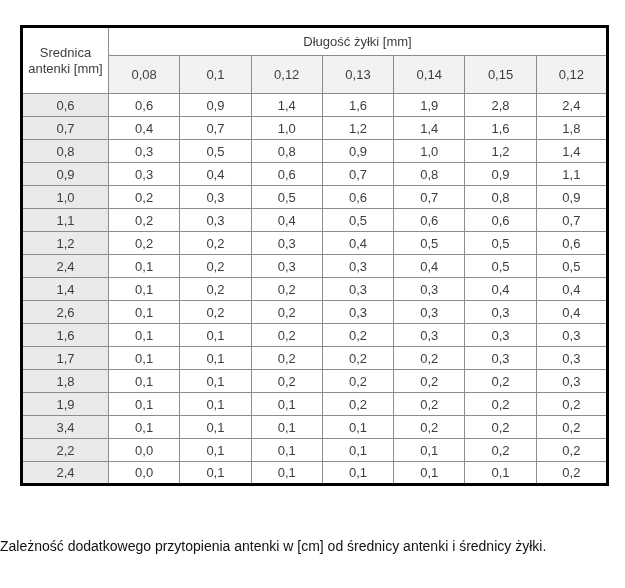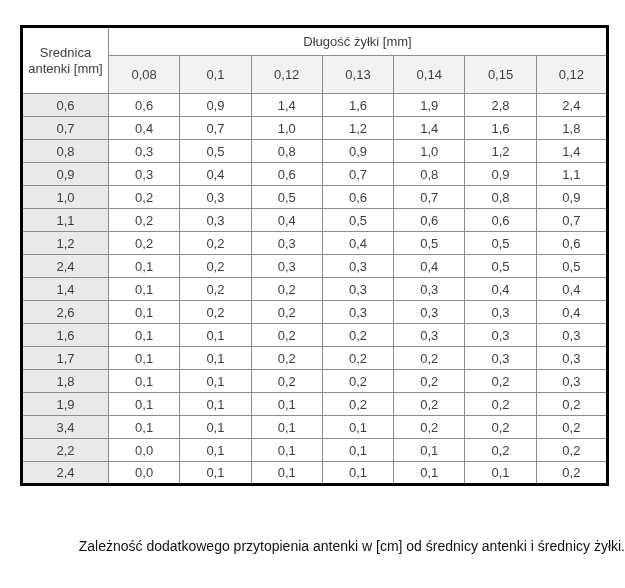--- a/index.html
+++ b/index.html
@@ -66,21 +66,21 @@
     height: 23px;
   }
   tbody td {
     background: var(--cell-bg, #ffffff);
   }
   .caption {
     position: absolute;
     left: 0;
     top: 536px;
     width: 625px;
-    text-align: right;
+    text-align: left;
     font-size: 14px;
     color: #111111;
     line-height: 20px;
   }
 </style>
 </head>
 <body>
 
 <div class="stage">
 

